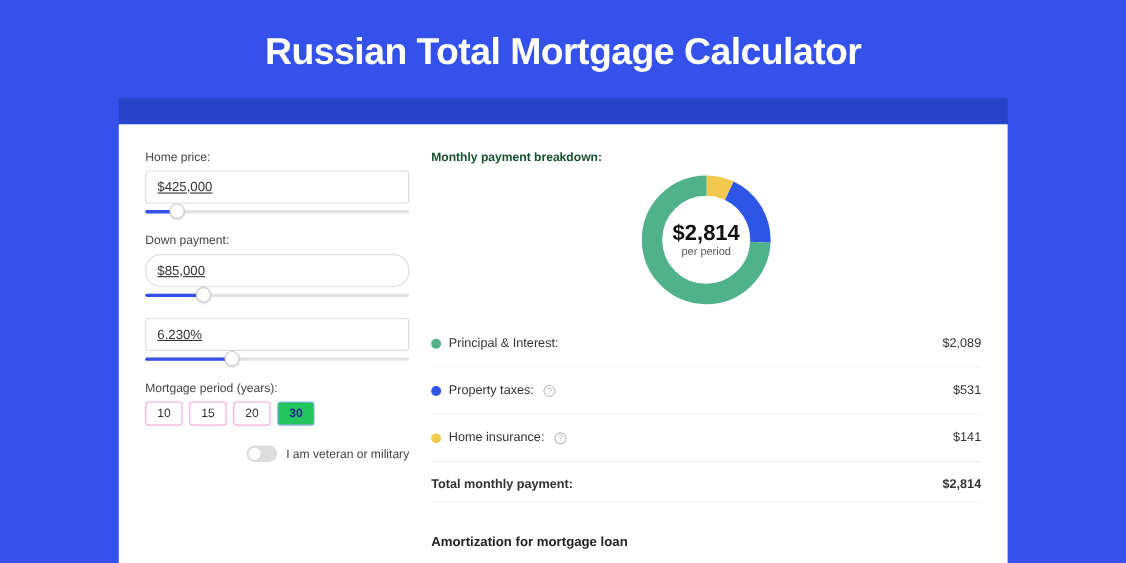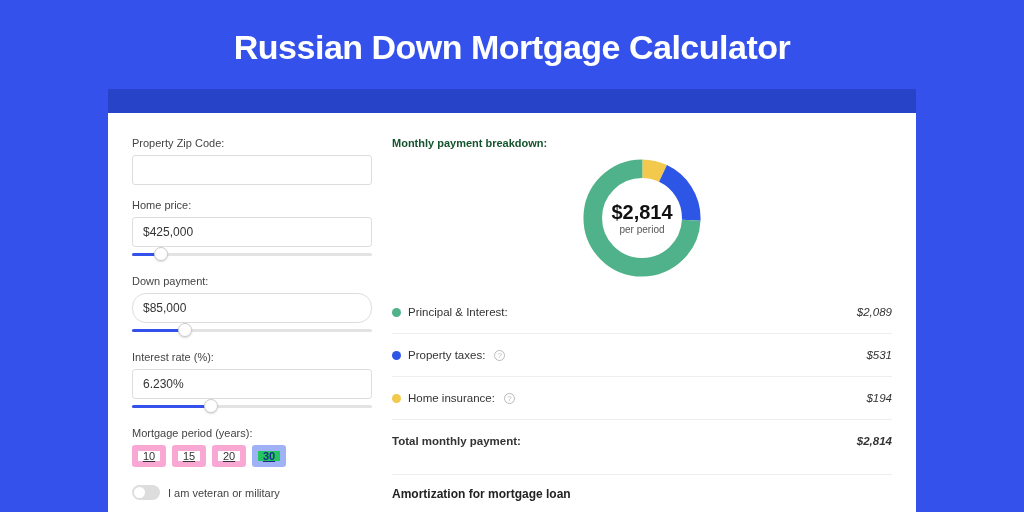--- a/index.html
+++ b/index.html
@@ -40,50 +40,50 @@
     margin-bottom: 6px;
   }
   .text-input {
     width: 100%;
     height: 30px;
     border: 1px solid #ddd;
     border-radius: 3px;
     font-size: 12px;
     padding: 0 10px;
     color: #333;
+    text-decoration: underline;
   }
   .input-row { display: flex; gap: 8px; }
   .input-row .text-input:first-child { flex: 2.1; border-radius: 14px; }
   .input-row .text-input:last-child { flex: 1; }
   .slider-wrap { position: relative; height: 12px; margin-top: 2px; }
   .slider-track { height: 3px; background: #e3e3e3; border-radius: 2px; position: absolute; top: 4px; left: 0; right: 0; }
   .slider-fill { height: 3px; background: #3452eb; border-radius: 2px; position: absolute; top: 4px; left: 0; }
   .slider-thumb {
     width: 14px; height: 14px; border-radius: 50%;
     background: #fff; border: 1px solid #ccc;
     position: absolute; top: -2px;
     box-shadow: 0 1px 2px rgba(0,0,0,0.15);
   }
   .field-block { margin-bottom: 14px; }
 
   .period-btns { display: flex; gap: 6px; }
   .period-btn {
     width: 34px; height: 22px;
-    border: 6px solid #f9a8d4;
+    border: 1px solid #f9a8d4;
     border-radius: 3px;
     background: #fff;
     font-size: 11px;
     color: #333;
     display: flex; align-items: center; justify-content: center;
     cursor: pointer;
-    text-decoration: underline;
   }
   .period-btn.active { background: #22c55e; border-color: #9fb2f5; color: #1a2a8a; font-weight: 600; }
 
-  .toggle-row { display: flex; align-items: center; gap: 8px; margin-top: 18px; }
+  .toggle-row { display: flex; align-items: center; gap: 8px; margin-top: 18px; justify-content: flex-end; }
   .toggle {
     width: 28px; height: 15px; border-radius: 10px;
     background: #ddd; position: relative;
   }
   .toggle::after {
     content: ""; width: 11px; height: 11px; border-radius: 50%;
     background: #fff; position: absolute; top: 2px; left: 2px;
   }
   .toggle-label { font-size: 11px; color: #444; }
 
@@ -96,54 +96,50 @@
   .donut-amount { font-size: 20px; font-weight: 700; color: #111; }
   .donut-sub { font-size: 10px; color: #555; }
   .donut-holder { position: relative; width: 130px; height: 130px; }
 
   .legend-row {
     display: flex; align-items: flex-start; justify-content: space-between;
     font-size: 11.5px; color: #333; padding: 9px 0;
   }
   .legend-left { display: flex; align-items: center; gap: 7px; }
   .dot { width: 9px; height: 9px; border-radius: 50%; }
-  .amount { font-weight: 400; font-style: italic; }
+  .amount { font-weight: 400; }
   .total-row .legend-left, .total-row .amount { font-weight: 700; }
 
   .divider { height: 1px; background: #eee; margin: 6px 0; }
 
   .amort-block {
     border-top: 1px solid #eee;
-    margin-top: 18px;
-    padding-top: 12px;
+    margin-top: 0;
+    padding-top: 28px;
   }
   .amort-title { font-size: 12px; font-weight: 700; color: #222; margin-bottom: 8px; }
 
   .info-icon {
     width: 11px; height: 11px; border-radius: 50%;
     border: 1px solid #bbb; color: #bbb;
     font-size: 8px; display: inline-flex;
     align-items: center; justify-content: center;
     margin-left: 2px;
   }
 </style>
 </head>
 <body>
 
-<div class="page-title">Russian Down Mortgage Calculator</div>
+<div class="page-title">Russian Total Mortgage Calculator</div>
 <div class="ribbon"></div>
 
 <div class="card">
 
   <div class="left-col">
 
-    <div class="field-block">
-      <div class="field-label">Property Zip Code:</div>
-      <input class="text-input" value="" style="">
-    </div>
 
     <div class="field-block">
       <div class="field-label">Home price:</div>
       <input class="text-input" value="$425,000" style="">
       <div class="slider-wrap">
         <div class="slider-track"></div>
         <div class="slider-fill" style="width:10%"></div>
         <div class="slider-thumb" style="left:9%"></div>
       </div>
     </div>
@@ -154,21 +150,20 @@
         <input class="text-input" value="$85,000" style="">
       </div>
       <div class="slider-wrap">
         <div class="slider-track"></div>
         <div class="slider-fill" style="width:20%"></div>
         <div class="slider-thumb" style="left:19%"></div>
       </div>
     </div>
 
     <div class="field-block">
-      <div class="field-label">Interest rate (%):</div>
       <input class="text-input" value="6.230%" style="">
       <div class="slider-wrap">
         <div class="slider-track"></div>
         <div class="slider-fill" style="width:31%"></div>
         <div class="slider-thumb" style="left:30%"></div>
       </div>
     </div>
 
     <div class="field-block">
       <div class="field-label">Mortgage period (years):</div>
@@ -223,21 +218,21 @@
       <span class="amount">$531</span>
     </div>
     <div class="divider"></div>
 
     <div class="legend-row">
       <div class="legend-left">
         <span class="dot" style="background:#f2c94c"></span>
         <span>Home insurance:</span>
         <span class="info-icon">?</span>
       </div>
-      <span class="amount">$194</span>
+      <span class="amount">$141</span>
     </div>
     <div class="divider"></div>
 
     <div class="legend-row total-row">
       <div class="legend-left">
         <span>Total monthly payment:</span>
       </div>
       <span class="amount">$2,814</span>
     </div>
 

